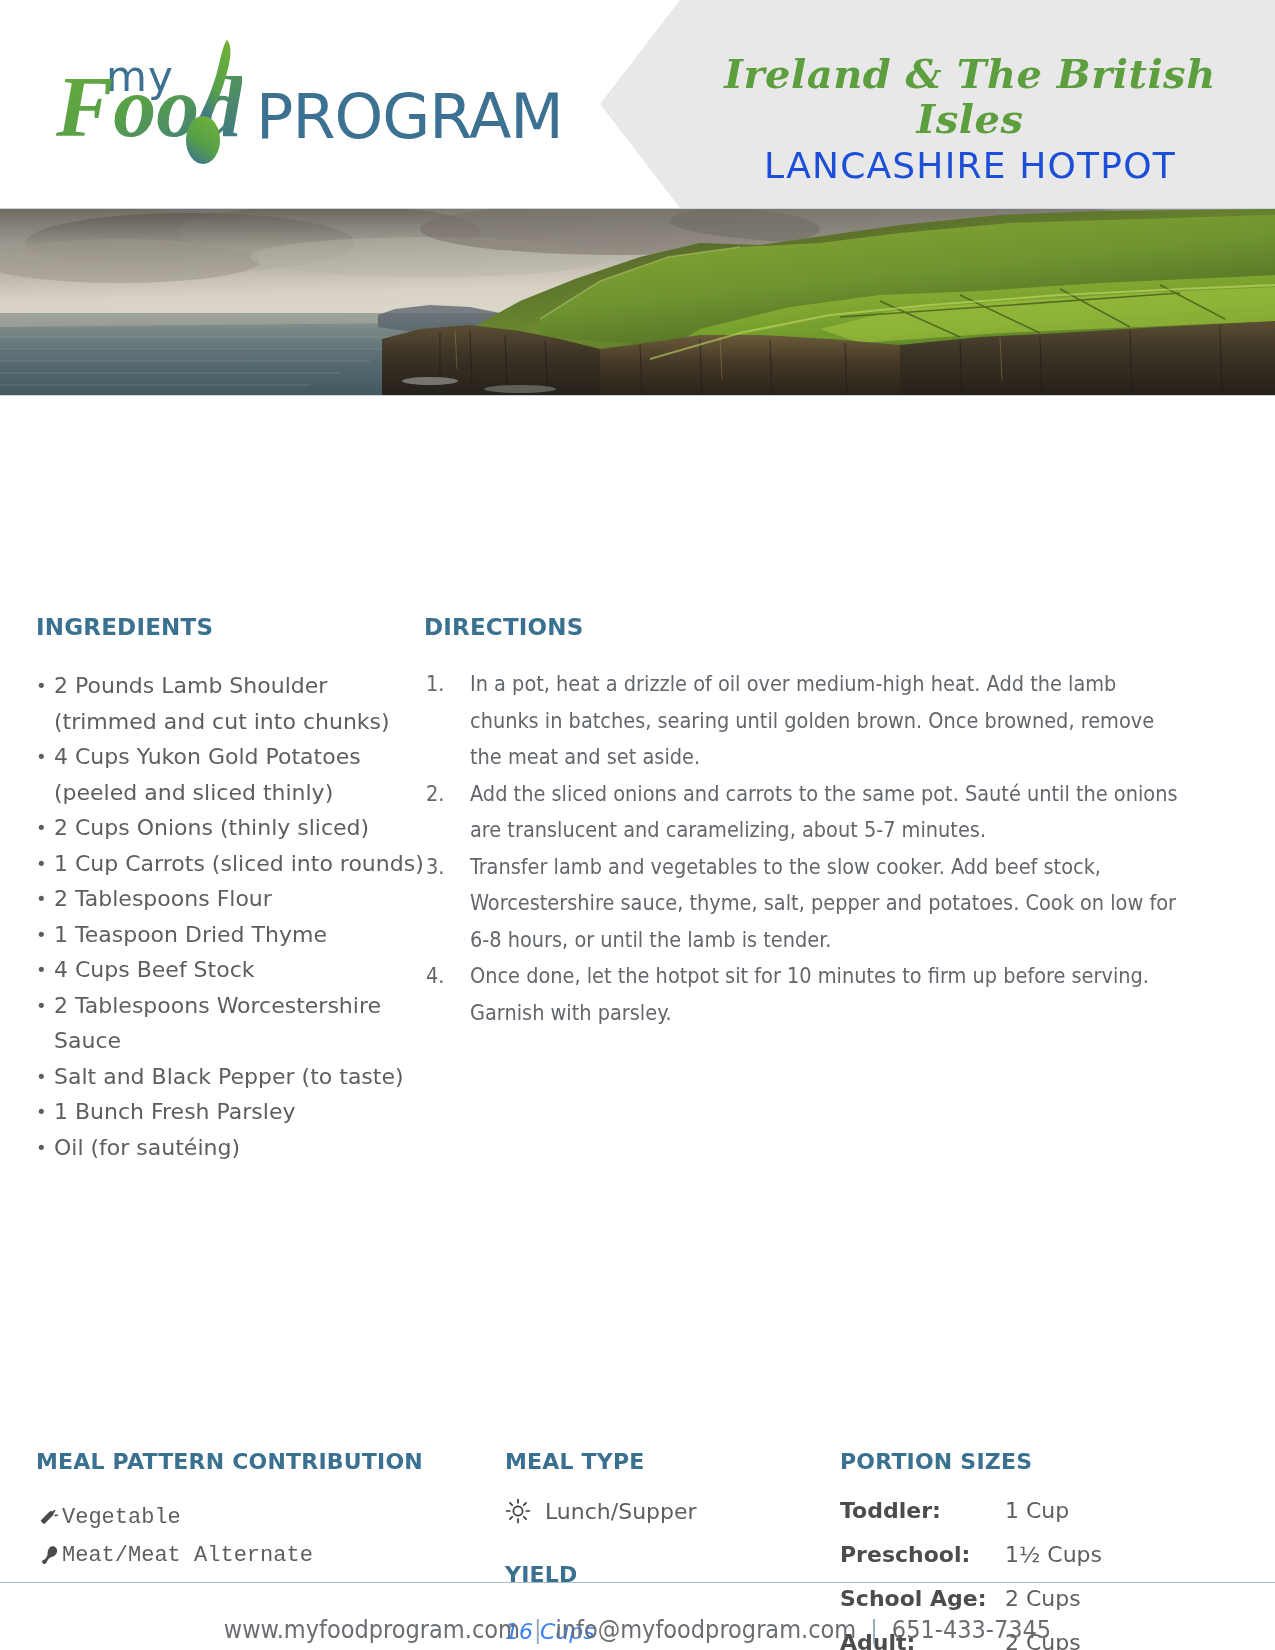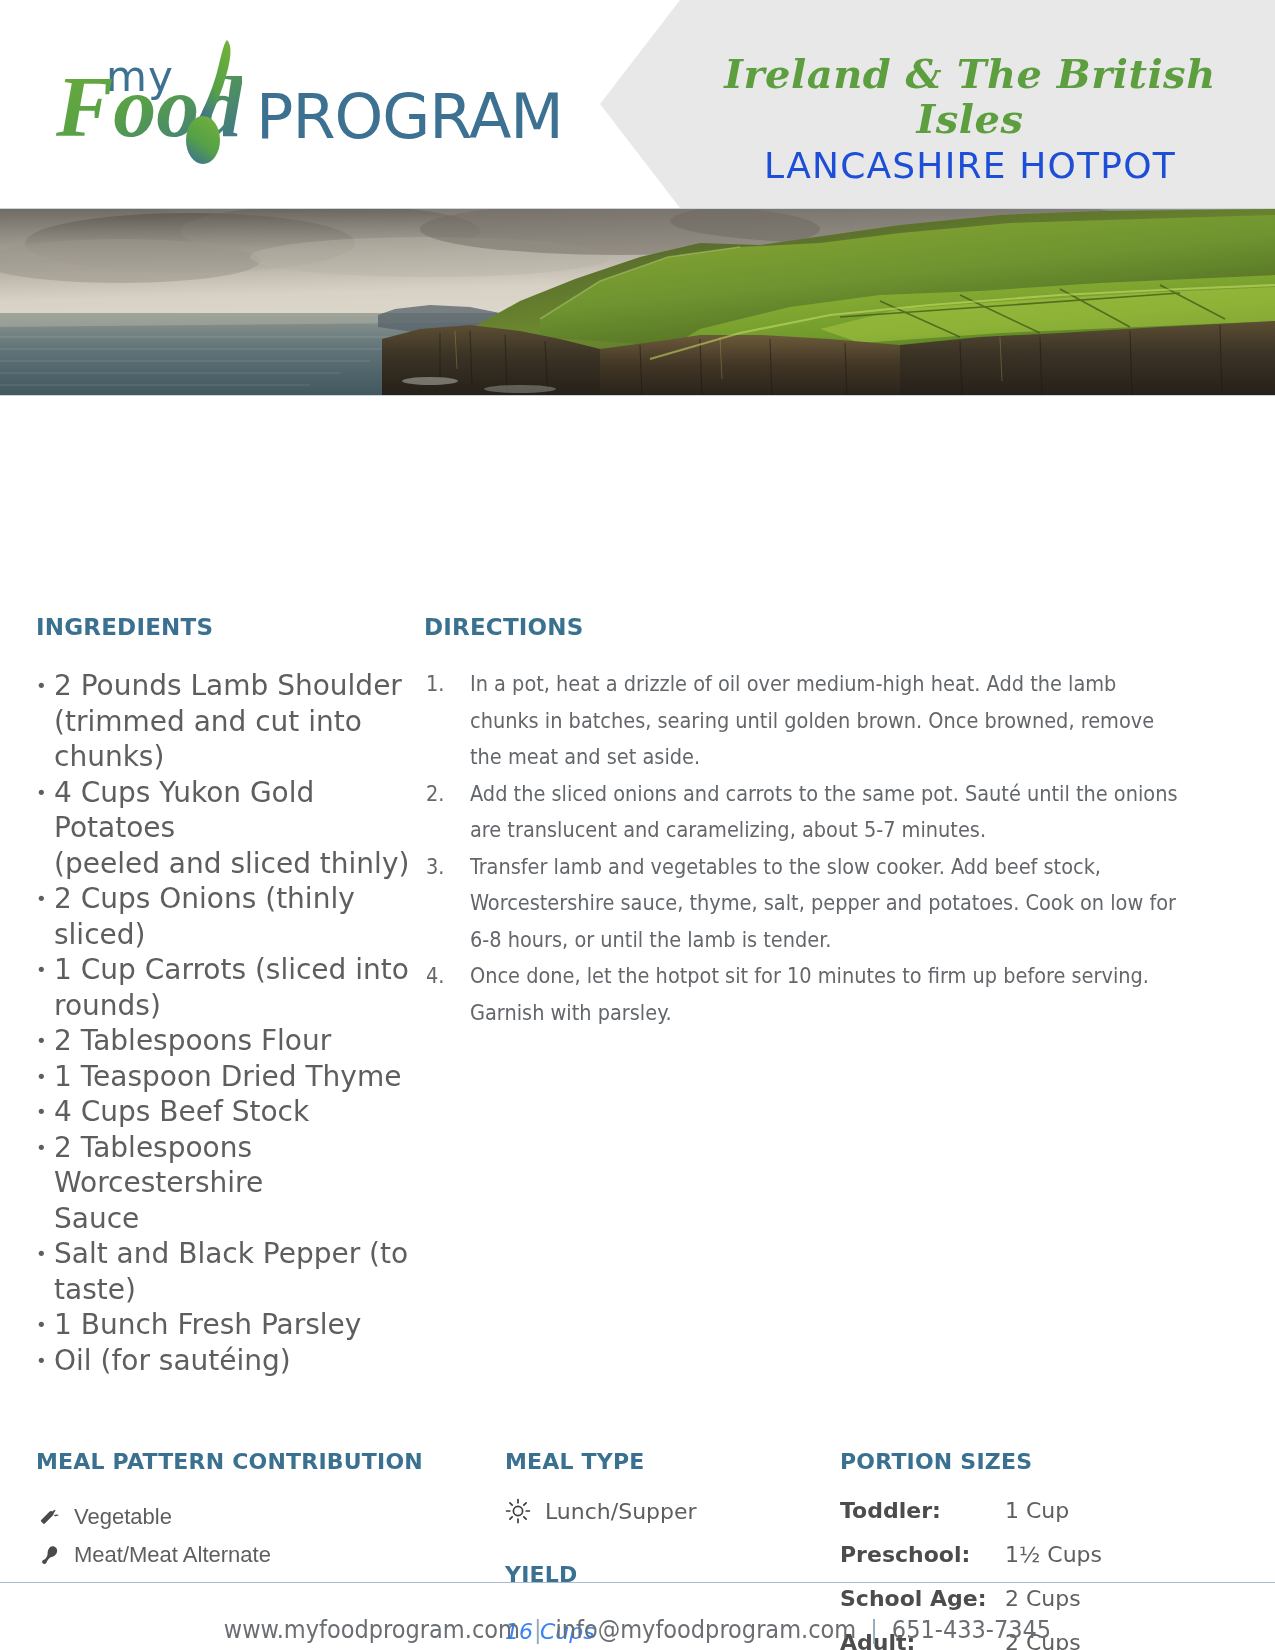--- a/index.html
+++ b/index.html
@@ -154,21 +154,21 @@
     top: 218px;
     width: 390px;
   }
   .ingredients ul {
     list-style: none;
     margin-top: 28px;
   }
   .ingredients li {
     position: relative;
     padding-left: 18px;
-    font-size: 28px;
+    font-size: 22px;
     line-height: 35.5px;
     color: #5e5e5e;
     font-family: "DejaVu Sans", sans-serif;
   }
   .ingredients li::before {
     content: "\2022";
     position: absolute;
     left: 0;
     top: 0;
     color: #5e5e5e;
@@ -225,25 +225,24 @@
     font-size: 22px;
     font-weight: bold;
     color: #3a7090;
     letter-spacing: 0.2px;
   }
 
   .comp-list { margin-top: 24px; }
   .comp-row {
     display: flex;
     align-items: center;
-    gap: 12px;
     height: 38px;
     font-size: 22px;
     color: #5e5e5e;
-    font-family: Liberation Sans, sans-serif;
+    font-family: Liberation Mono, monospace;
   }
   .comp-icon { width: 26px; height: 26px; flex: 0 0 26px; display: flex; align-items: center; justify-content: center; }
 
   .mealtype-row {
     display: flex;
     align-items: center;
     gap: 14px;
     margin-top: 24px;
     font-size: 22px;
     color: #5e5e5e;

